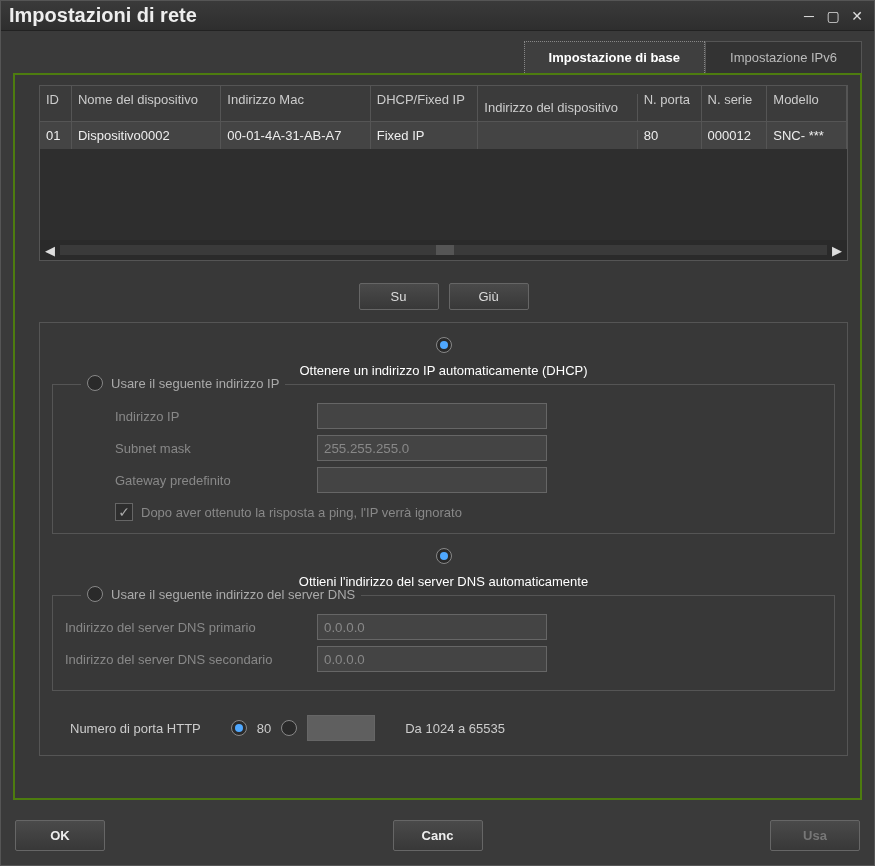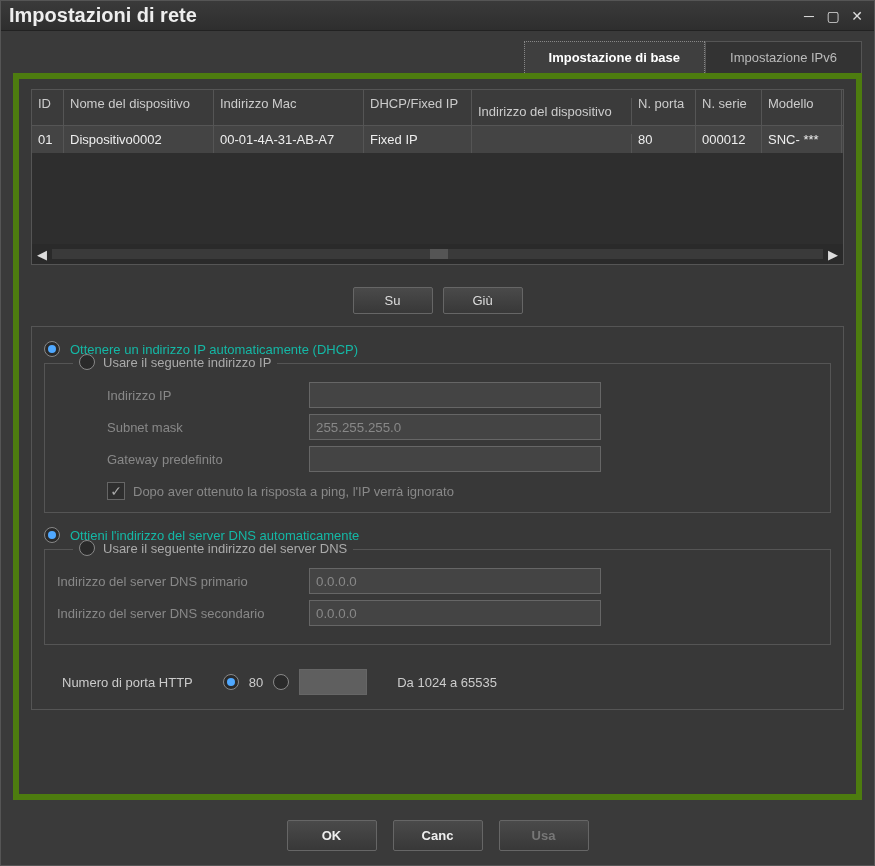--- a/index.html
+++ b/index.html
@@ -6,54 +6,54 @@
   body { background: #1a1a1a; width: 875px; height: 866px; color: #ccc; font-size: 13px; overflow: hidden; }
   .window { width: 875px; height: 866px; background: #3a3a3a; border: 1px solid #555; display: flex; flex-direction: column; }
   .titlebar { height: 30px; background: linear-gradient(#3a3a3a,#2e2e2e); display: flex; align-items: center; padding: 0 8px; border-bottom: 1px solid #222; }
   .titlebar .title { font-weight: bold; color: #eee; font-size: 20px; flex: 1; }
   .titlebar .winctl { display: flex; gap: 6px; }
   .titlebar .winctl span { width: 18px; height: 18px; display: flex; align-items: center; justify-content: center; color: #ddd; cursor: pointer; font-size: 14px; }
   .content { flex: 1; padding: 10px 12px 12px 12px; display: flex; flex-direction: column; }
   .tabs { display: flex; justify-content: flex-end; }
   .tab { padding: 8px 24px; background: #333; border: 1px solid #555; border-bottom: none; color: #bbb; cursor: pointer; }
   .tab.active { background: #3f3f3f; color: #fff; border: 1px dotted #888; border-bottom: none; font-weight: bold; }
-  .panel { border: 6px solid #4d7c0f; background: #383838; flex: 1; padding: 10px 12px 14px 12px; display: flex; flex-direction: column; }
+  .panel { border: 2px solid #4d7c0f; background: #383838; flex: 1; padding: 10px 12px 14px 24px; display: flex; flex-direction: column; }
   
   .grid { border: 1px solid #555; background: #2e2e2e; }
   .grid-header { display: flex; background: #3b3b3b; border-bottom: 1px solid #555; }
   .grid-header div, .grid-row div { padding: 6px 6px; border-right: 1px solid #555; overflow: hidden; white-space: nowrap; }
   .col-id{width:32px;} .col-name{width:150px;} .col-mac{width:150px;} .col-dhcp{width:108px;} .col-ipaddr{width:160px;margin-top:8px;} .col-port{width:64px;} .col-serial{width:66px;} .col-model{width:80px;}
   .grid-body { height: 118px; }
   .grid-row { display: flex; background: #444; color: #eee; }
   .grid-blank { height: 92px; background: linear-gradient(#2e2e2e,#2e2e2e); }
   .hscroll { height: 20px; background: #2a2a2a; display: flex; align-items: center; }
   .hscroll .arrow { width: 20px; height: 20px; display: flex; align-items: center; justify-content: center; color: #ddd; }
   .hscroll .track { flex: 1; height: 10px; background: #3a3a3a; position: relative; }
   .hscroll .grip { position: absolute; left: 49%; width: 18px; height: 10px; background: #555; }
   
   .btnrow { display: flex; gap: 10px; justify-content: center; margin: 22px 0 12px 0; }
   .btn { min-width: 80px; padding: 5px 18px; background: linear-gradient(#4a4a4a,#383838); border: 1px solid #666; color: #ddd; text-align: center; cursor: pointer; border-radius: 2px; }
   
   .group { border: 1px solid #555; padding: 10px 12px 14px 12px; margin-bottom: 14px; }
-  .radio-row { display: flex; align-items: center; gap: 10px; margin: 4px 0; color: #14b8a6; }
+  .radio-row { display: flex; align-items: center; gap: 10px; margin: 4px 0; color: #ffffff; flex-direction: column; }
   .radio { width: 16px; height: 16px; border-radius: 50%; border: 1px solid #888; display: inline-flex; align-items: center; justify-content: center; background: #2a2a2a; }
   .radio.on::after { content: ""; width: 8px; height: 8px; background: #4fa8ff; border-radius: 50%; display: block; }
   .fieldset { border: 1px solid #555; padding: 12px 12px 12px 12px; margin-top: 6px; position: relative; }
   .fieldset .legend { position: absolute; top: -10px; left: 28px; background: #383838; padding: 0 6px; display: flex; align-items: center; gap: 8px; color: #aaa; }
   .form-row { display: flex; align-items: center; gap: 12px; margin: 6px 0; color: #888; }
   .form-row label { width: 240px; padding-left: 50px; }
-  .form-row .inp { width: 292px; height: 26px; background: #444; border: 1px solid #666; color: #888; padding: 0 6px; }
+  .form-row .inp { width: 230px; height: 26px; background: #444; border: 1px solid #666; color: #888; padding: 0 6px; }
   .check-row { display: flex; align-items: center; gap: 8px; margin-top: 10px; padding-left: 50px; color: #888; }
   .checkbox { width: 18px; height: 18px; border: 1px solid #666; background: #2e2e2e; display: inline-flex; align-items: center; justify-content: center; color: #aaa; }
   .checkbox.on::after { content: "✓"; font-size: 14px; }
   .dns-fieldset .form-row label { width: 240px; padding-left: 0; }
   .http-row { display: flex; align-items: center; gap: 10px; padding-left: 18px; }
   .http-row .small-inp { width: 68px; height: 26px; background: #fff3; border: 1px solid #666; color: #222; }
   .spacer { flex: 1; }
-  .footer { display: flex; gap: 16px; justify-content: center; padding: 8px 14px 14px 14px; }
+  .footer { display: flex; gap: 16px; justify-content: space-between; padding: 8px 14px 14px 14px; }
   .btn-main { min-width: 90px; padding: 7px 18px; background: linear-gradient(#4a4a4a,#383838); border: 1px solid #666; color: #eee; font-weight: bold; text-align: center; cursor: pointer; border-radius: 2px; }
   .btn-main.disabled { color: #777; }
 </style>
 </head>
 <body>
 
 <div class="window">
   <div class="titlebar">
     <div class="title">Impostazioni di rete</div>
     <div class="winctl">

